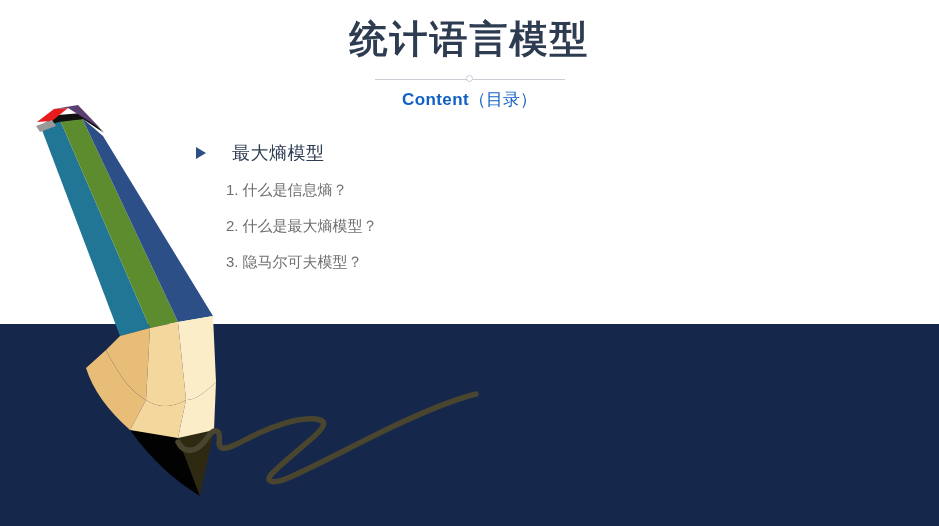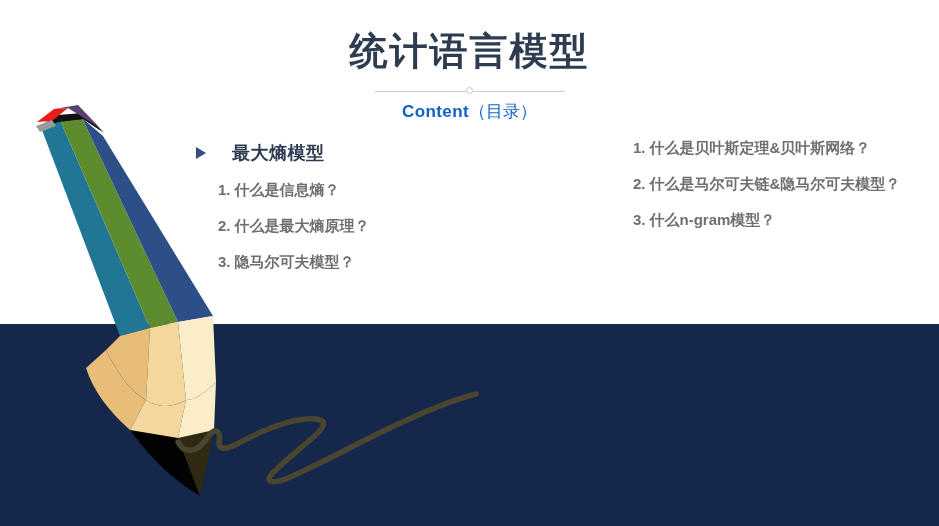--- a/index.html
+++ b/index.html
@@ -44,21 +44,21 @@
     top: 380px;
     width: 420px;
     height: 130px;
     pointer-events: none;
   }
 
   
   #title-block {
     position: absolute;
     left: 0;
-    top: 28px;
+    top: 16px;
     width: 939px;
     text-align: center;
   }
   #page-title {
     font-size: 38px;
     font-weight: bold;
     color: #2E3C52;
     letter-spacing: 2px;
     line-height: 1.25;
     margin: 0;
@@ -127,30 +127,29 @@
     border-bottom: 6px solid transparent;
     border-left: 10px solid #2C4F87;
     margin-right: 26px;
     flex: 0 0 auto;
   }
   .tri.green {
     border-left-color: #4C7A23;
   }
   .col-title {
     font-size: 18px;
-    font-weight: bold;
+    font-weight: normal;
     color: #2E3C52;
     letter-spacing: 0.5px;
     white-space: nowrap;
   }
   .col-list {
     list-style: none;
-    margin: 0;
+    margin: 8px;
     padding: 0 0 0 22px;
-    font-weight: bold;
   }
   .col-list li {
     font-size: 15px;
     color: #6F6F6F;
     line-height: 1.05;
     padding: 0 0 20px 0;
     white-space: nowrap;
   }
   .li-num {
     margin-right: 4px;
@@ -212,28 +211,23 @@
 
   <div id="columns">
 
     <div class="column">
       <div class="col-head">
         <span class="tri"></span>
         <span class="col-title">最大熵模型</span>
       </div>
       <ul class="col-list">
         <li><span class="li-num">1.</span><span>什么是信息熵？</span></li>
-        <li><span class="li-num">2.</span><span>什么是最大熵原理？</span></li>
+        <li><span class="li-num">2.</span><span>什么是最大熵模型？</span></li>
         <li><span class="li-num">3.</span><span>隐马尔可夫模型？</span></li>
       </ul>
     </div>
 
     <div class="column">
-      <ul class="col-list">
-        <li><span class="li-num">1.</span><span>什么是贝叶斯定理&amp;贝叶斯网络？</span></li>
-        <li><span class="li-num">2.</span><span>什么是马尔可夫链&amp;隐马尔可夫模型？</span></li>
-        <li><span class="li-num">3.</span><span>什么n-gram模型？</span></li>
-      </ul>
     </div>
 
   </div>
 
 </div>
 
 </body></html>

